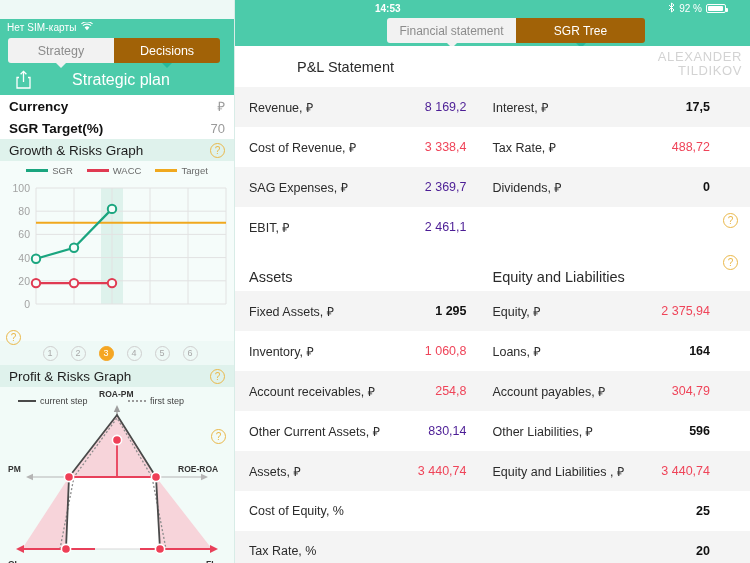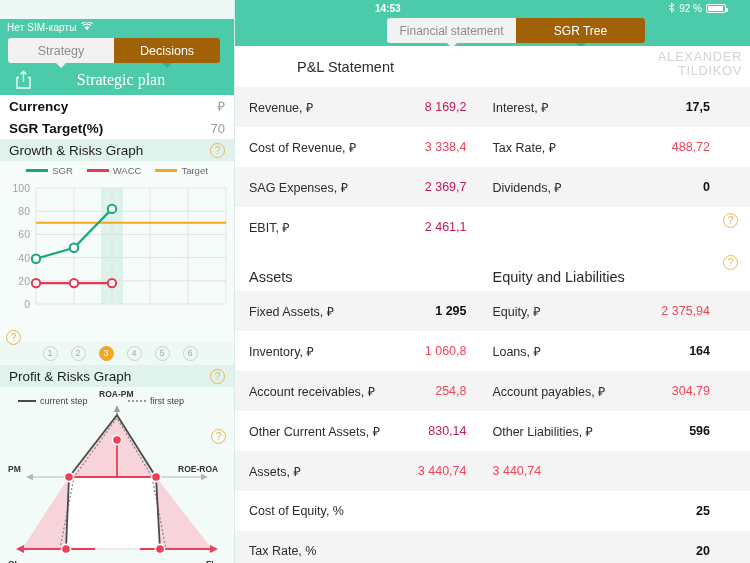--- a/index.html
+++ b/index.html
@@ -62,21 +62,20 @@
   .title-row {
     position: absolute; left: 0; top: 46px;
     width: 100%; height: 30px;
     display: flex; align-items: center;
   }
   .share-ic { width: 30px; margin-left: 8px; display:flex; align-items:center; justify-content:center;}
   .title-txt {
     flex: 1; text-align: center;
     color: #ffffff; font-size: 16px;
     padding-right: 30px;
-    font-family: Liberation Serif, serif;
   }
 
   .kv-row {
     height: 22px; display: flex; align-items: center;
     padding: 0 9px;
     background: #ffffff;
     gap: 35px;
   }
   .kv-row .k { flex: 1; font-size: 13.5px; font-weight: bold; color: #111; }
   .kv-row .v { font-size: 13px; color: #9a9a9a; }
@@ -158,21 +157,21 @@
   }
 
   .frow {
     height: 40px; display: flex; align-items: center;
     padding: 0 14px; background: #ffffff;
   }
   .frow.alt { background: #f4f4f4; }
   .fcell { display: flex; align-items: center; width: 50%; }
   .fcell .lbl { font-size: 12.5px; color: #2b2b2b; flex: 1; }
   .fcell .val { font-size: 12.5px; text-align: right; padding-right: 26px; }
-  .val.green { color: #be185d; }
+  .val.green { color: #4c1d95; }
   .val.red { color: #ef4459; }
   .val.dark { color: #111111; font-weight: bold; }
 
   .sec2-head {
     height: 44px; display: flex; align-items: flex-end; padding: 0 14px 6px;
     background: #ffffff; position: relative;
   }
   .sec2-head .h { width: 50%; font-size: 14.5px; color: #2b2b2b; }
   .rq2 { position: absolute; right: 12px; top: 8px; }
 </style>
@@ -460,20 +459,21 @@
             <span class="lbl">Other Liabilities, ₽</span>
             <span class="val dark">596</span>
           </div>
         </div>
         <div class="frow alt">
           <div class="fcell">
             <span class="lbl">Assets, ₽</span>
             <span class="val red">3 440,74</span>
           </div>
           <div class="fcell">
+            <span class="lbl">Equity and Liabilities , ₽</span>
             <span class="val red">3 440,74</span>
           </div>
         </div>
         <div class="frow">
           <div class="fcell">
             <span class="lbl">Cost of Equity, %</span>
             <span class="val dark"></span>
           </div>
           <div class="fcell">
             <span class="lbl"></span>

